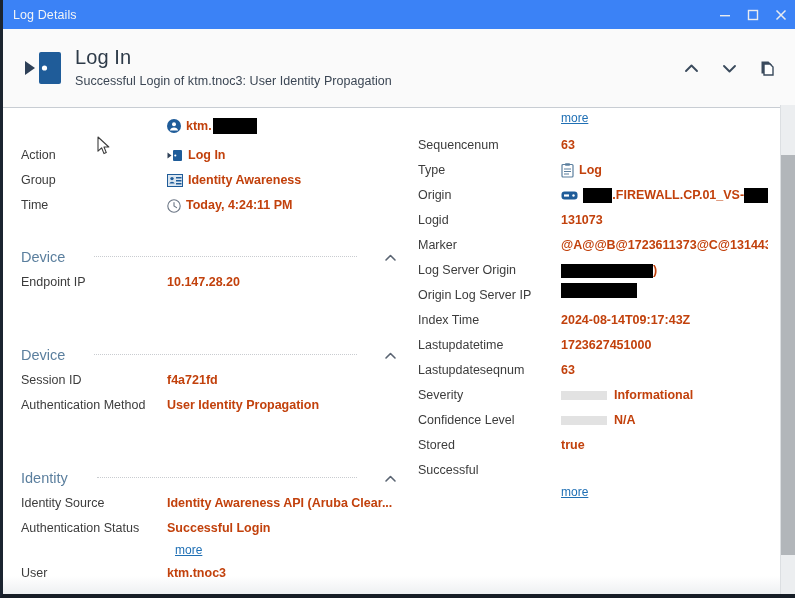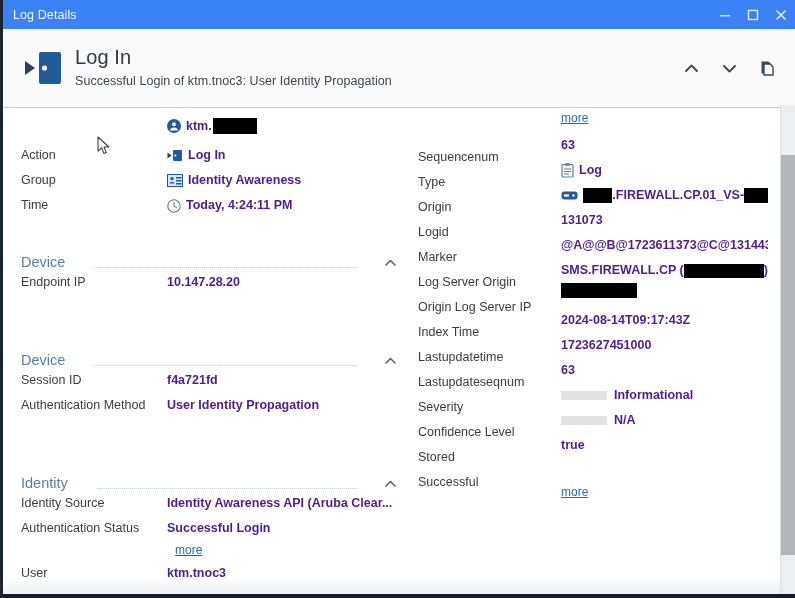--- a/index.html
+++ b/index.html
@@ -91,33 +91,33 @@
   .row {
     display: flex; align-items: flex-start;
     height: 25px;
   }
   .row .lbl {
     width: 146px; flex: none;
     color: #3c3c3c; font-weight: 400;
     font-size: 12.5px; line-height: 25px;
     white-space: nowrap; overflow: hidden;
   }
-  #col-right .row .lbl { width: 143px; margin-top: 12px; }
+  #col-right .row .lbl { width: 143px; }
   .row .val {
     flex: 1;
-    font-size: 12.5px; font-weight: bold; color: #4c1d95;
+    font-size: 12.5px; font-weight: bold; color: #c2410c;
     line-height: 25px;
     white-space: nowrap; overflow: hidden;
     display: flex; align-items: center;
   }
   .val .vi { flex: none; margin-right: 5px; display: inline-flex; align-items: center; }
 
   
   .section-hdr {
-    display: flex; align-items: flex-end;
+    display: flex; align-items: center;
     height: 26px; margin-top: 6px; gap: 22px;
   }
   .section-hdr .sh-text {
     font-size: 14.5px; color: #5b7f9e; font-weight: 400;
     white-space: nowrap; padding-right: 7px;
   }
   .section-hdr .sh-dots {
     flex: 1; height: 1px;
     border-bottom: 1px dotted #c9ccd0;
     margin-bottom: 2px;
@@ -396,21 +396,20 @@
       </div>
 
       <div class="row">
         <div class="lbl">Marker</div>
         <div class="val">@A@@B@1723611373@C@13144304</div>
       </div>
 
       <div class="row">
         <div class="lbl">Log Server Origin</div>
         <div class="val">
-          <span>SMS.FIREWALL.CP (</span>
           <span class="redact" style="width:92px;height:14px;"></span>
           <span>)</span>
         </div>
       </div>
 
       <div class="row">
         <div class="lbl">Origin Log Server IP</div>
         <div class="val">
           <span class="redact" style="width:76px;height:15px;"></span>
         </div>

